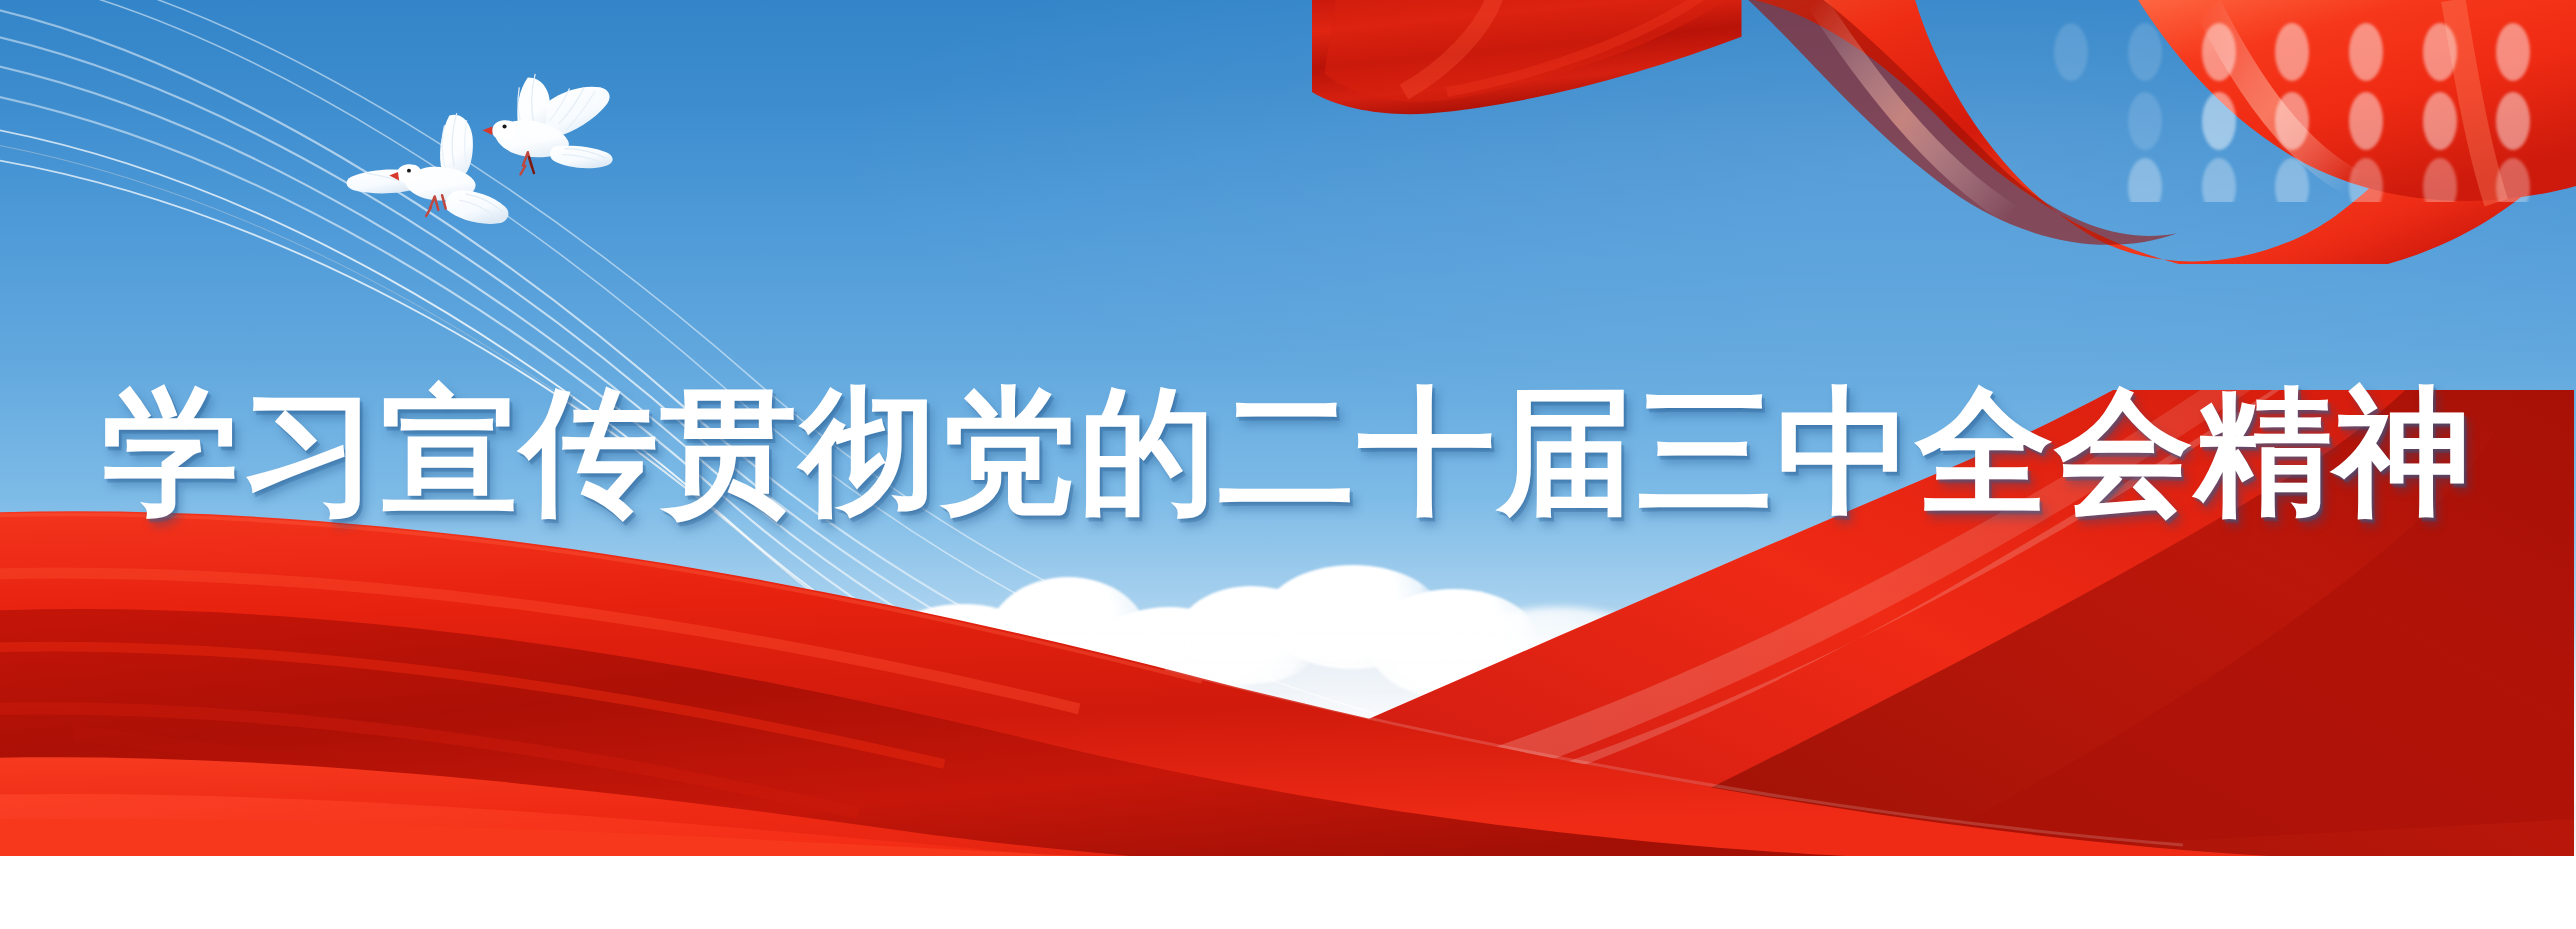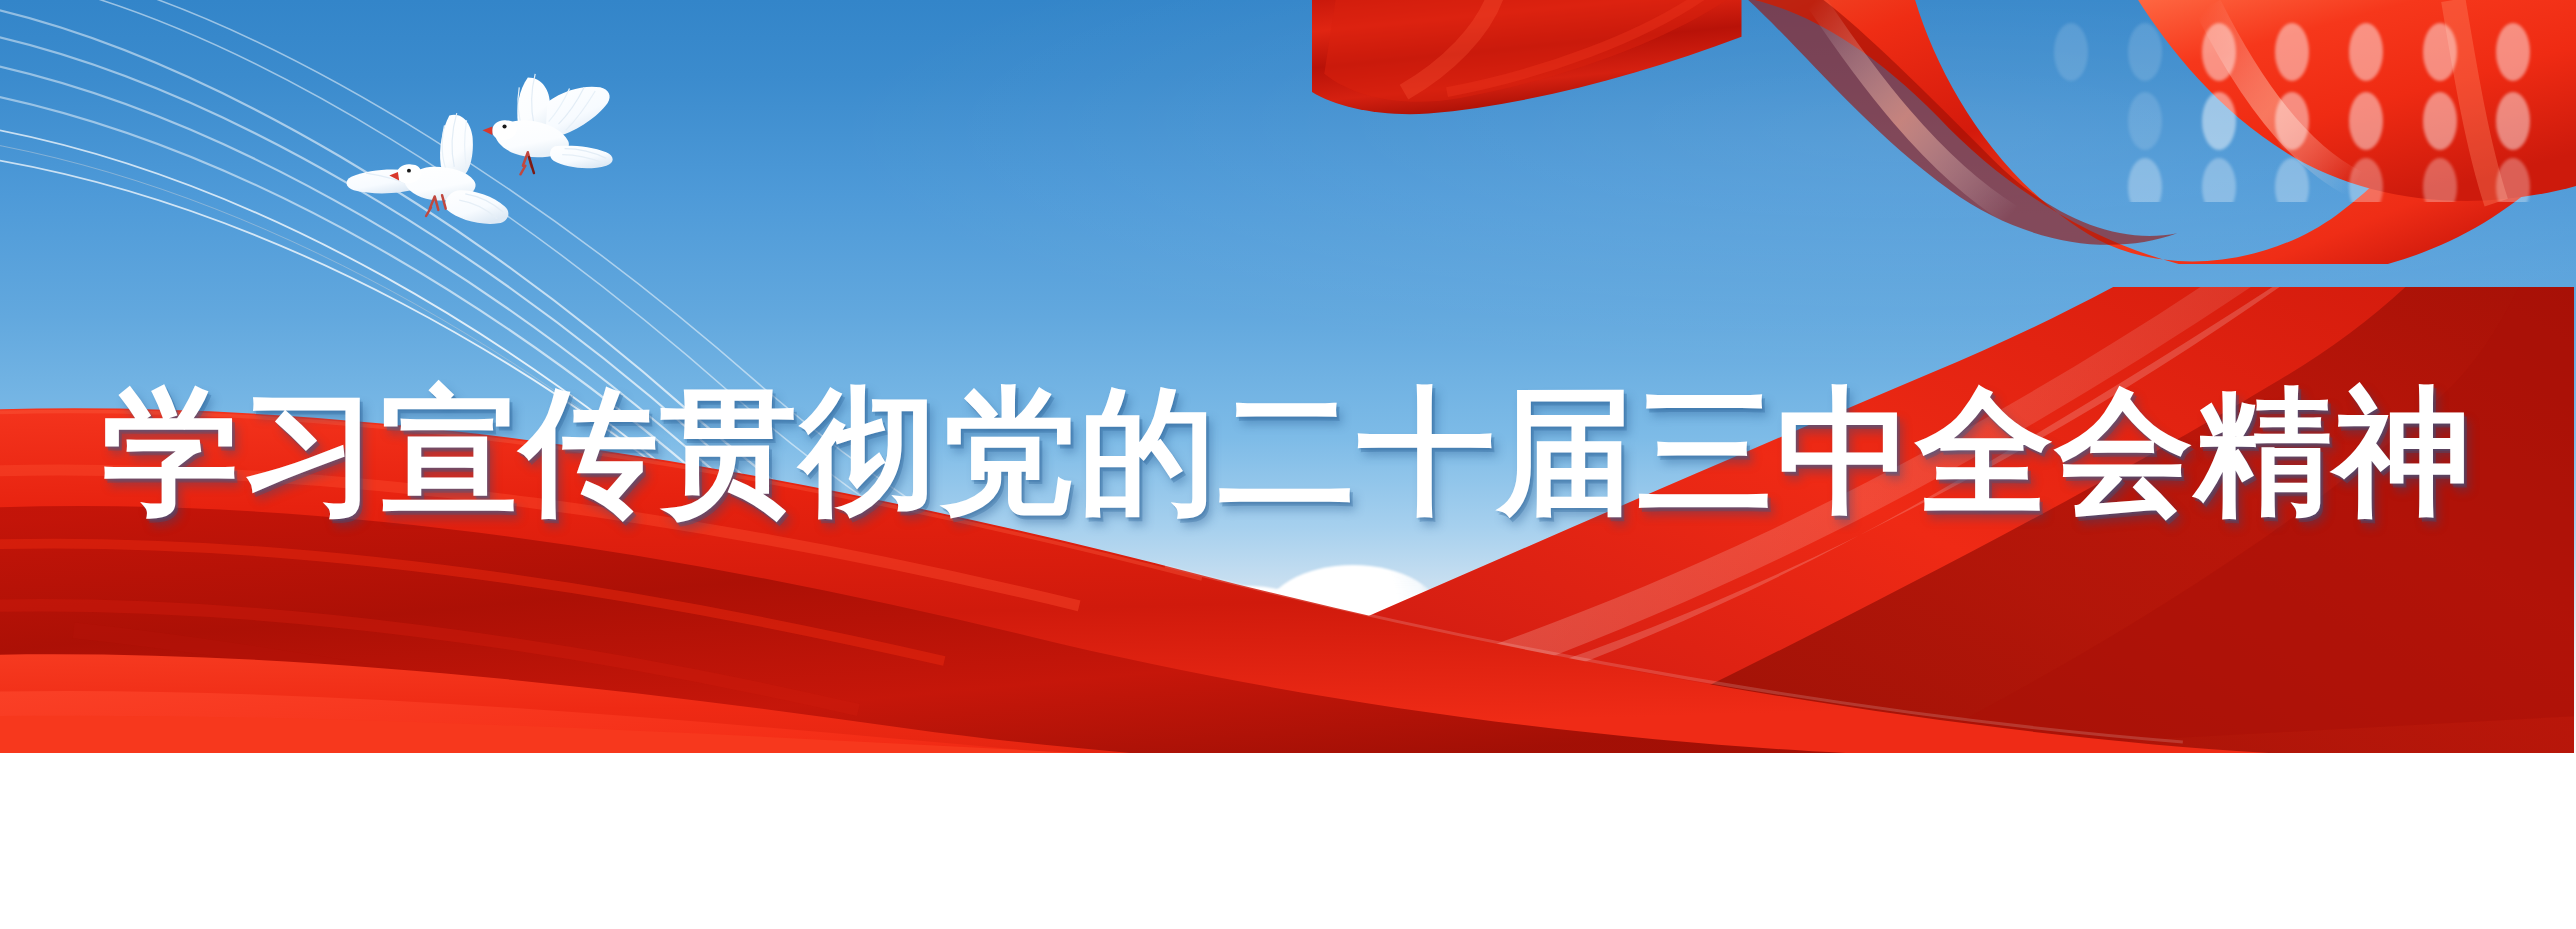--- a/index.html
+++ b/index.html
@@ -2,21 +2,21 @@
 <html style="font-size:9.8px"><head>
 <meta charset="utf-8">
 <style>
   * { margin:0; padding:0; box-sizing:border-box; }
   html,body{ background:#ffffff; }
   body{ font-family:"Liberation Sans", sans-serif; }
 
   .banner{
     position:relative;
     width:2576px;
-    height:753px;
+    height:856px;
     overflow:hidden;
     background:#3d8cce;
   }
 
   
   .sky{
     position:absolute; inset:0;
     background:
       linear-gradient(to bottom,
         #3385c9 0%,

